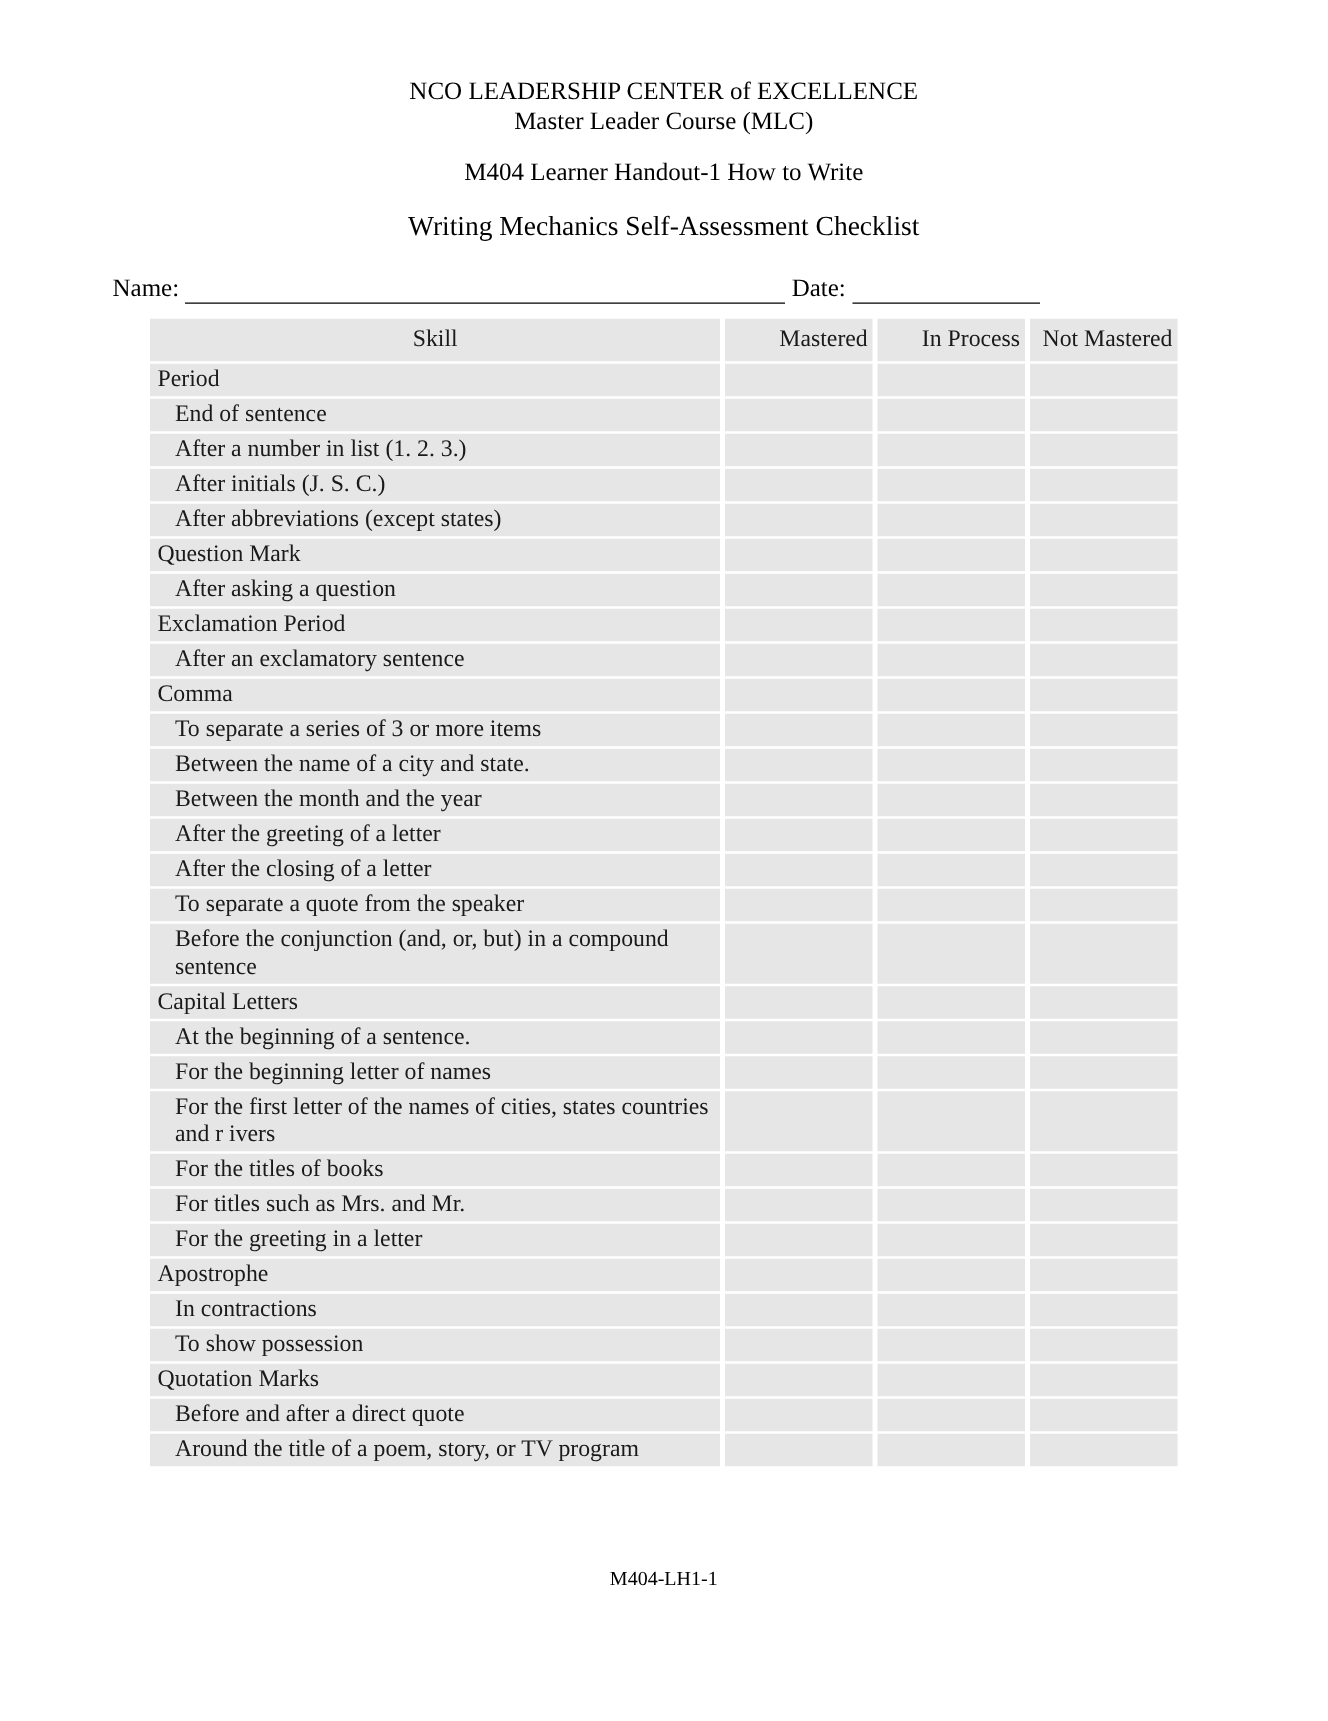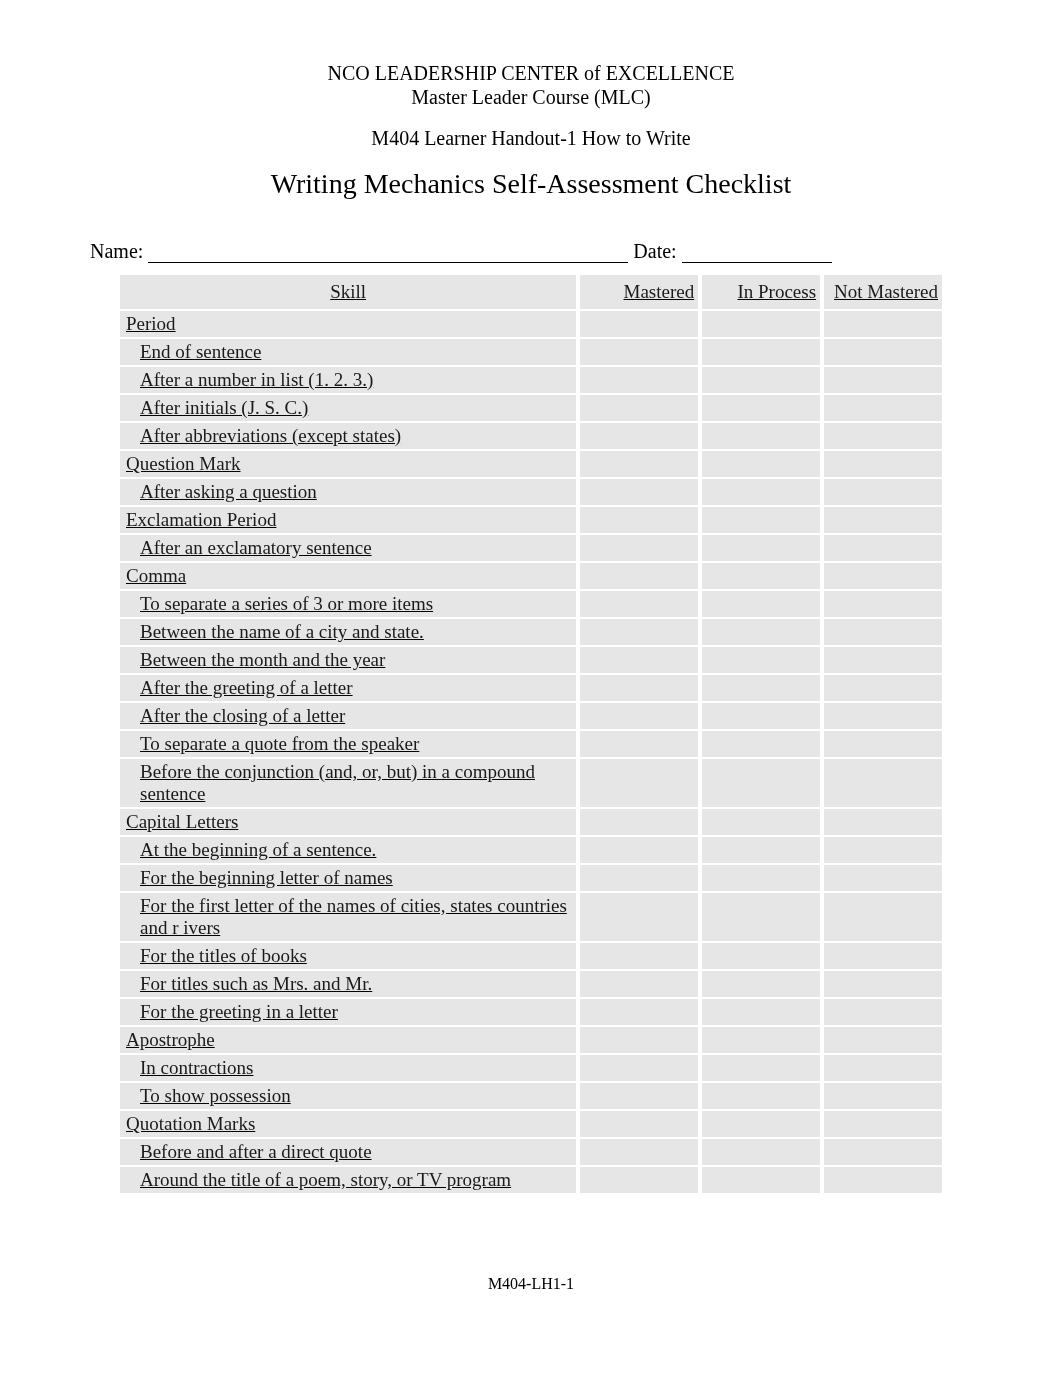--- a/index.html
+++ b/index.html
@@ -22,40 +22,39 @@
       font-size: 20px;
       margin: 0 0 18px 0;
     }
     .handout {
       text-align: center;
       font-size: 20px;
       margin: 0 0 18px 0;
     }
     .checklist-title {
       text-align: center;
-      font-size: 28px;
-      margin: 0 0 40px 0;
+      font-size: 22px;
+      margin: 0 0 26px 0;
     }
     .name-date {
       font-size: 20px;
       margin: 0 0 10px 0;
       padding: 0 10px;
     }
     .name-date .line {
       display: inline-block;
       border-bottom: 1px solid #000;
       vertical-align: bottom;
     }
     table.checklist {
       border-collapse: separate;
       border-spacing: 4px 2px;
       width: 830px;
       margin: 0 auto;
       font-size: 19px;
-      text-decoration: underline;
     }
     table.checklist th {
       background: #e6e6e6;
       font-weight: normal;
       padding: 6px 4px;
       text-align: right;
       color: #1a1a1a;
     }
     table.checklist th.skill-head {
       width: 410px;

